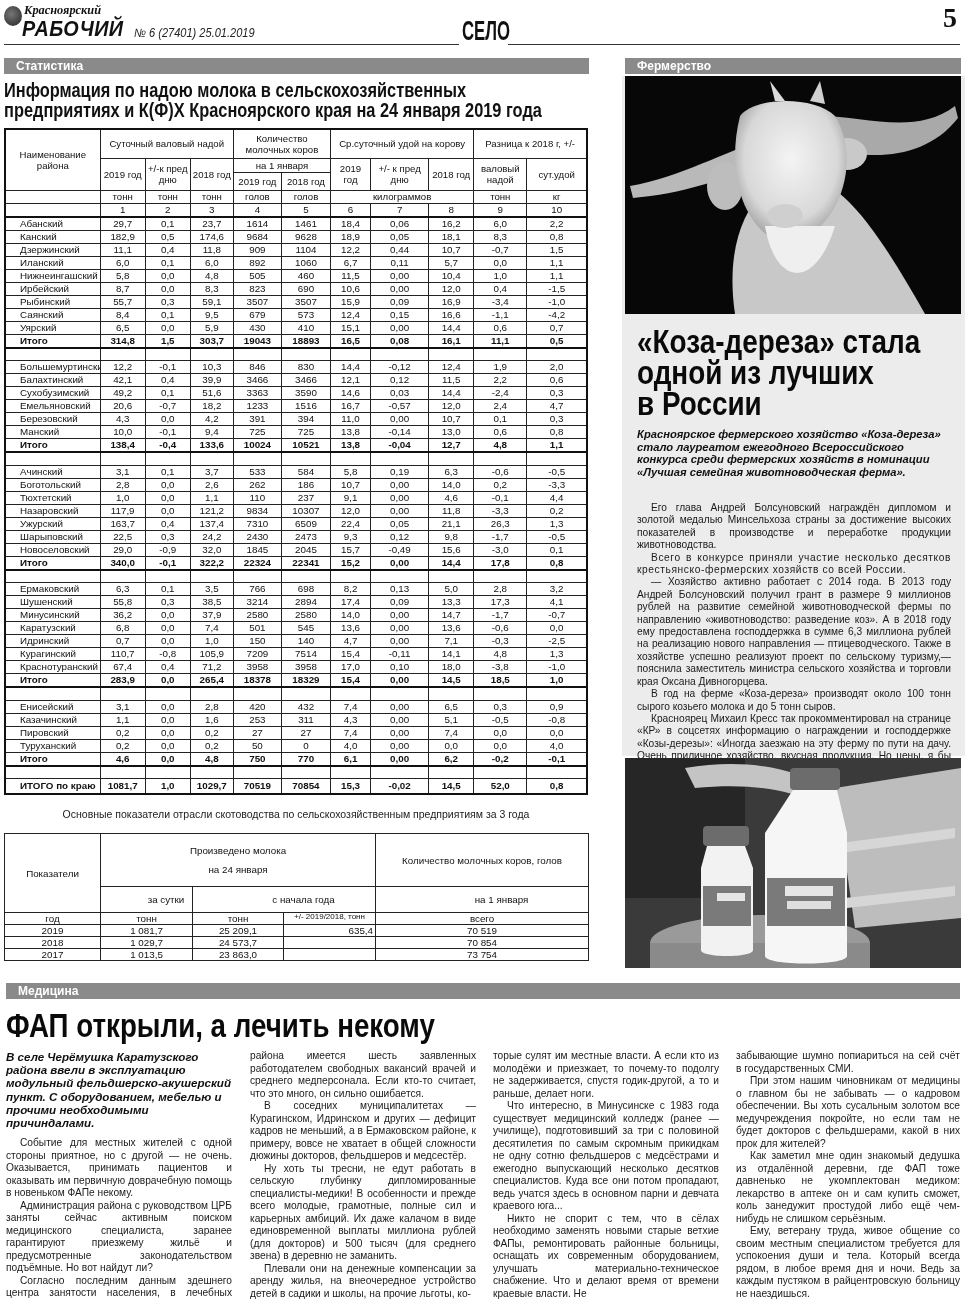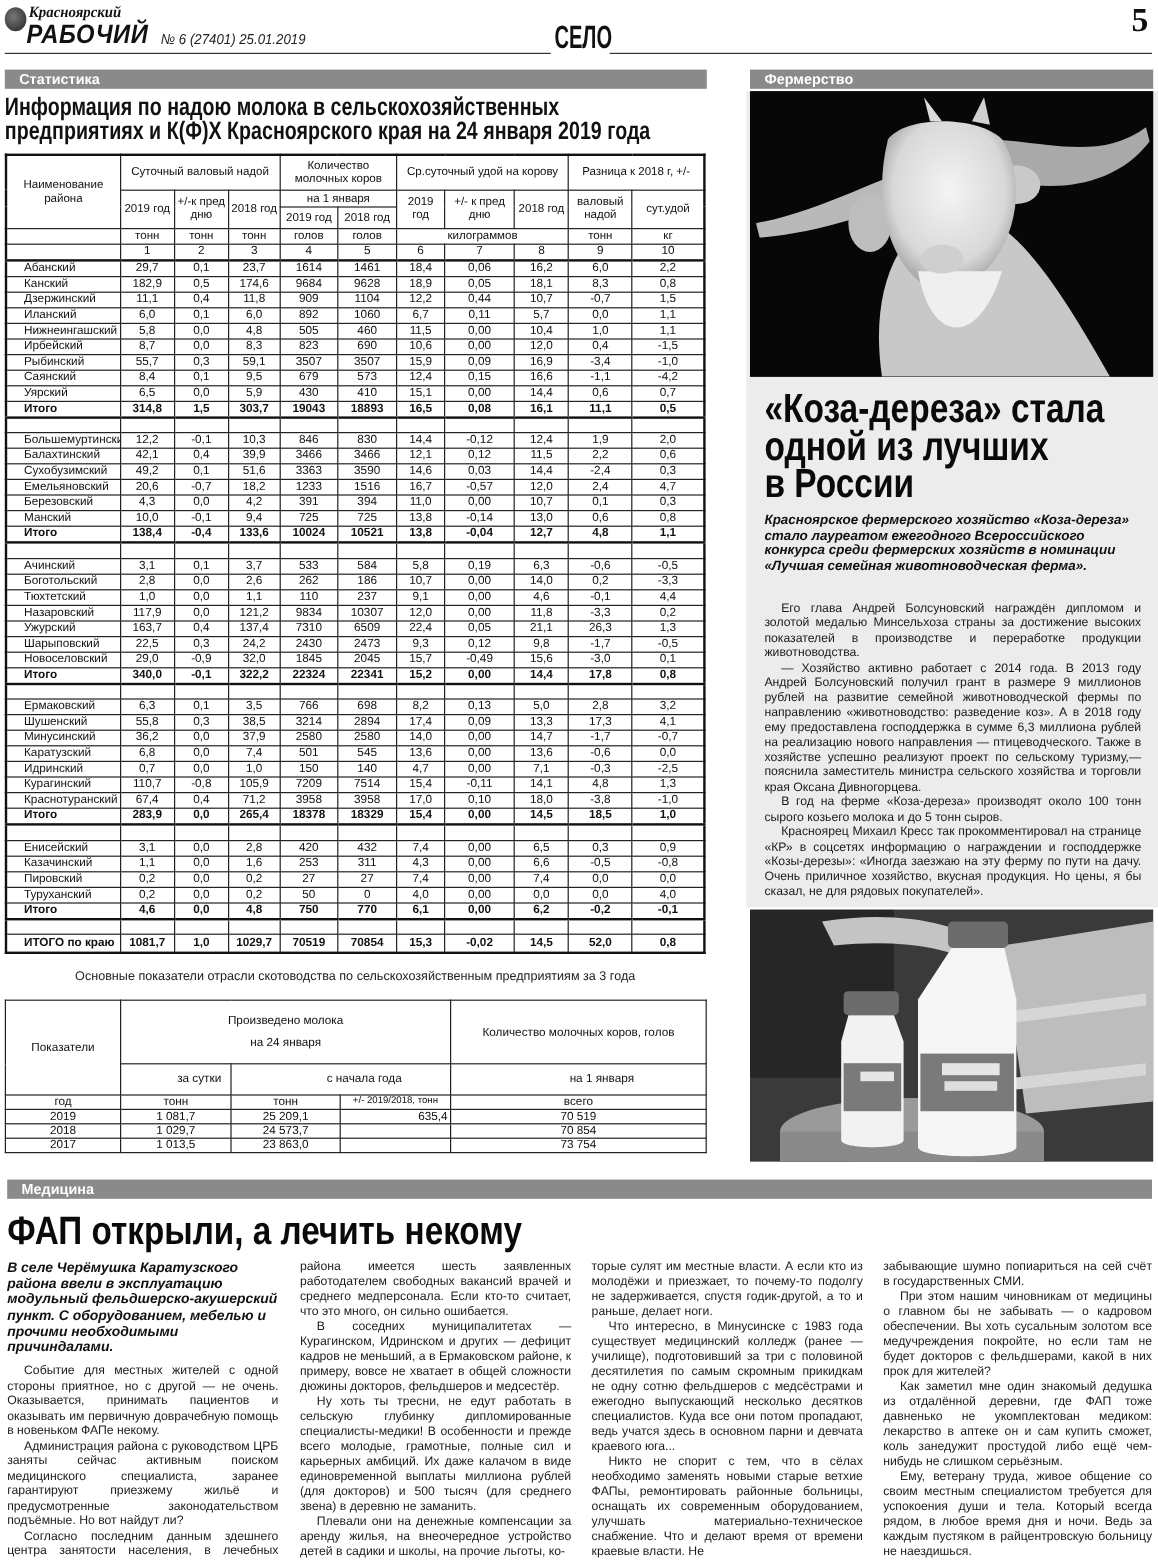--- a/index.html
+++ b/index.html
@@ -642,21 +642,21 @@
       </tr>
       <tr>
         <td class="name">Казачинский</td>
         <td>1,1</td>
         <td>0,0</td>
         <td>1,6</td>
         <td>253</td>
         <td>311</td>
         <td>4,3</td>
         <td>0,00</td>
-        <td>6,6</td>
+        <td>5,1</td>
         <td>-0,5</td>
         <td>-0,8</td>
       </tr>
       <tr>
         <td class="name">Пировский</td>
         <td>0,2</td>
         <td>0,0</td>
         <td>0,2</td>
         <td>27</td>
         <td>27</td>
@@ -807,20 +807,21 @@
 </div>
 
 <div class="farm-headline">
   <div>«Коза-дереза» стала</div>
   <div>одной из лучших</div>
   <div>в России</div>
 </div>
 <div class="farm-lead">Красноярское фермерского хозяйство «Коза-дереза» стало лауреатом ежегодного Всероссийского конкурса среди фермерских хозяйств в номинации «Лучшая семейная животноводческая ферма».</div>
 <div class="farm-body">
   <p>Его глава Андрей Болсуновский награждён дипломом и золотой медалью Минсельхоза страны за достижение высоких показателей в производстве и переработке продукции животноводства.</p>
+  <p style="letter-spacing:0.6px">Всего в конкурсе приняли участие несколько десятков крестьянско-фермерских хозяйств со всей России.</p>
   <p>— Хозяйство активно работает с 2014 года. В 2013 году Андрей Болсуновский получил грант в размере 9 миллионов рублей на развитие семейной животноводческой фермы по направлению «животноводство: разведение коз». А в 2018 году ему предоставлена господдержка в сумме 6,3 миллиона рублей на реализацию нового направления — птицеводческого. Также в хозяйстве успешно реализуют проект по сельскому туризму,— пояснила заместитель министра сельского хозяйства и торговли края Оксана Дивногорцева.</p>
   <p>В год на ферме «Коза-дереза» производят около 100 тонн сырого козьего молока и до 5 тонн сыров.</p>
   <p>Красноярец Михаил Кресс так прокомментировал на странице «КР» в соцсетях информацию о награждении и господдержке «Козы-дерезы»: «Иногда заезжаю на эту ферму по пути на дачу. Очень приличное хозяйство, вкусная продукция. Но цены, я бы сказал, не для рядовых покупателей».</p>
 </div>
 
 <div class="milk-photo">
   <svg width="336" height="210" viewBox="0 0 336 210">
     <rect width="336" height="210" fill="#3a3a3a"></rect>
     <rect x="0" y="0" width="120" height="140" fill="#262626"></rect>
 

